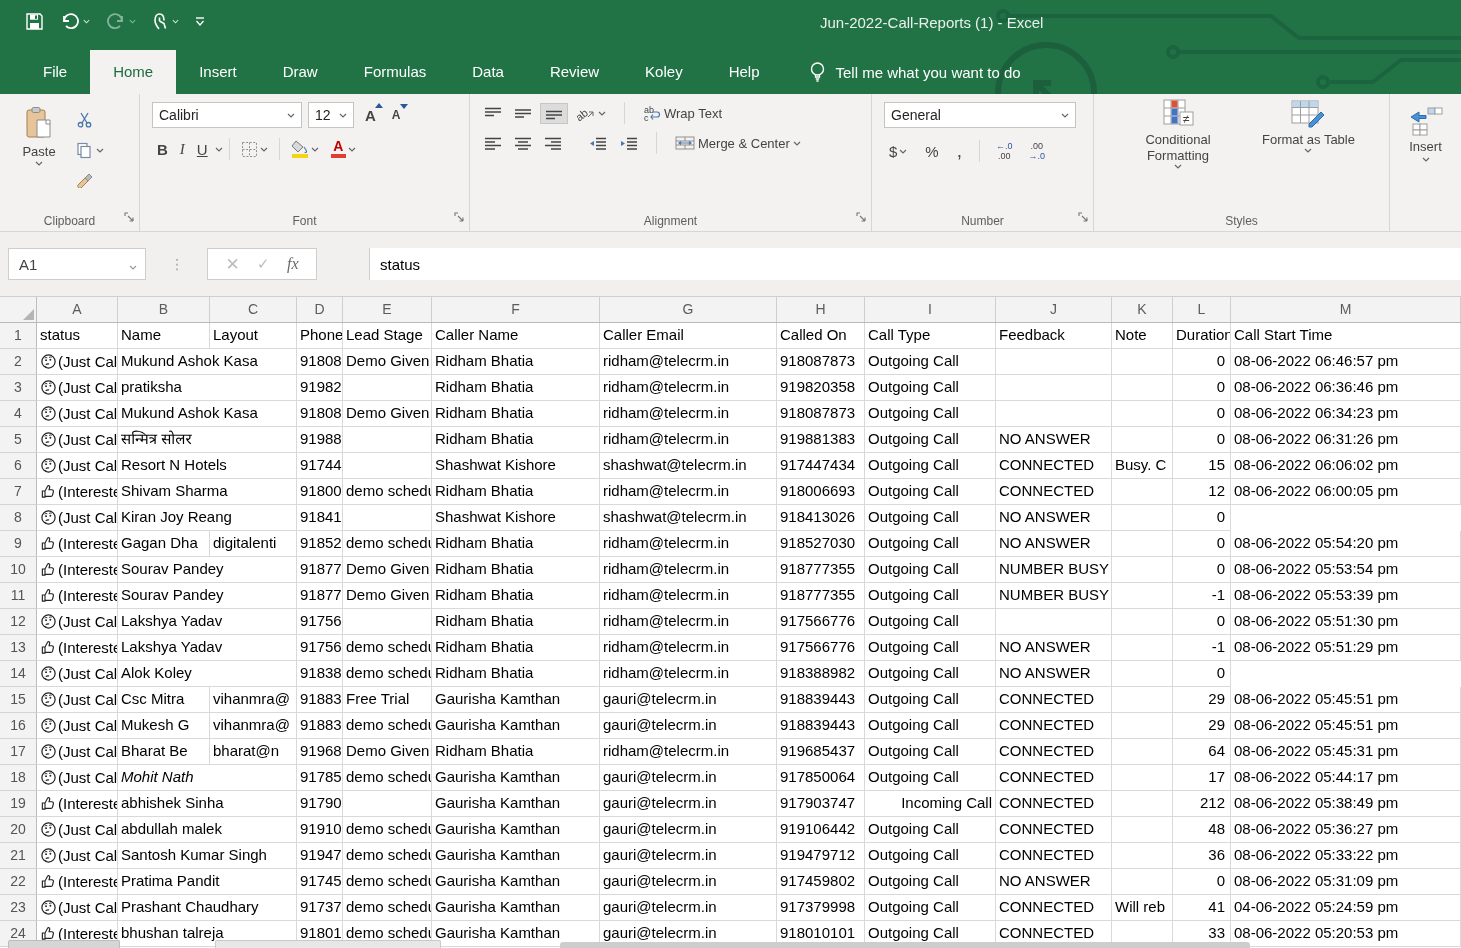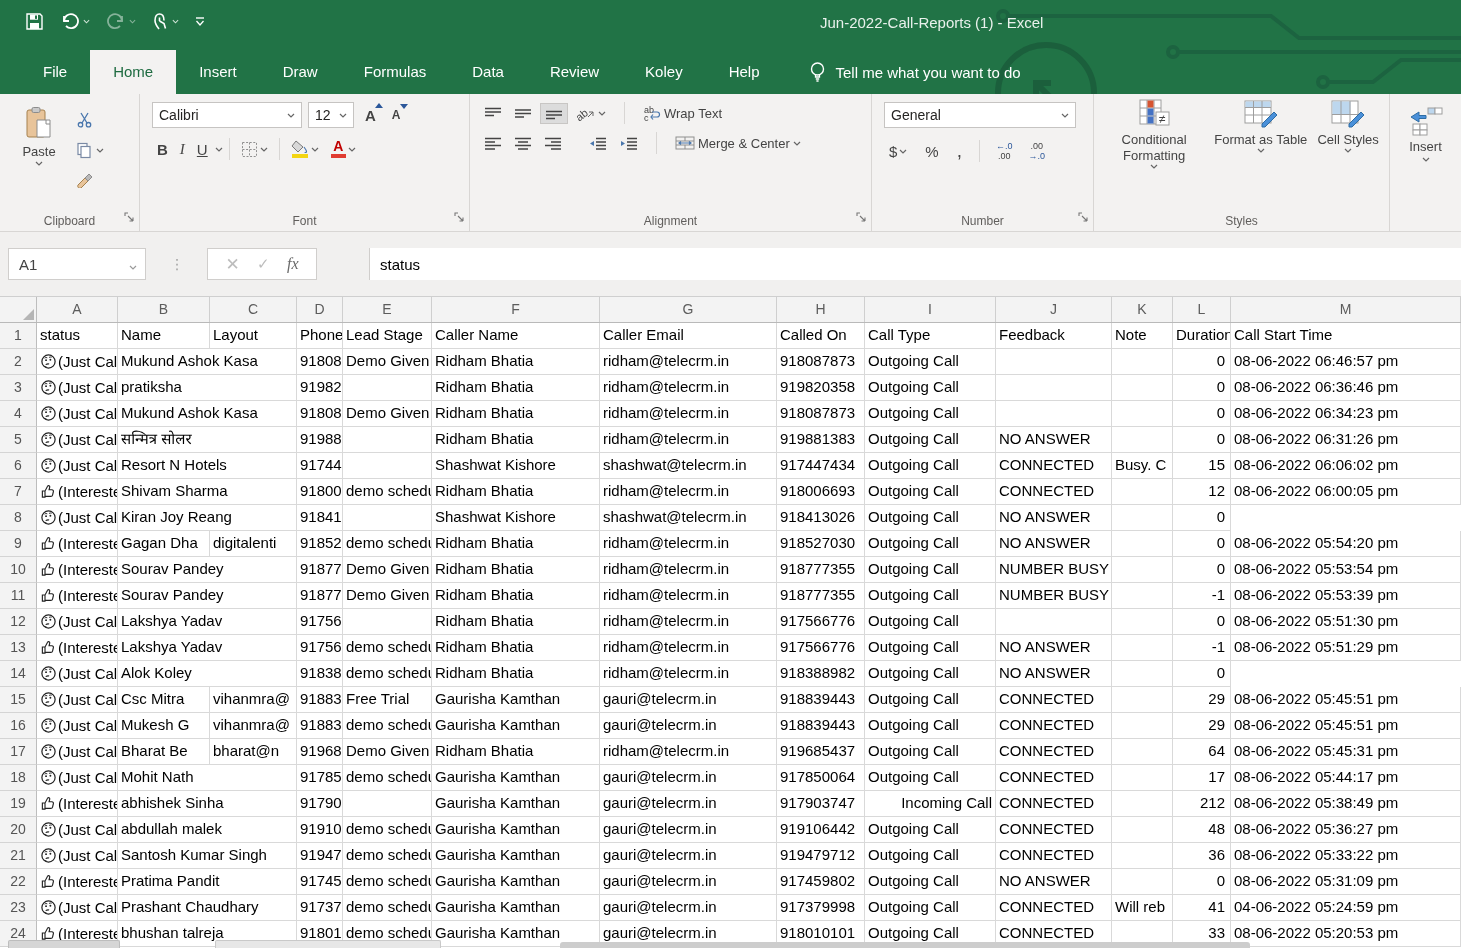--- a/index.html
+++ b/index.html
@@ -421,32 +421,20 @@
             <rect x="1" y="3" width="26" height="22" fill="#fff" stroke="#9e9e9e"></rect>
             <rect x="1.5" y="3.5" width="25" height="6" fill="#bdd7ee"></rect>
             <path d="M1 9.5h26M1 17h26M9.5 3v22M18 3v22" stroke="#9e9e9e"></path>
             <path d="M18 26L30 14l3 3-12 12h-3z" fill="#4a90d9" stroke="#2e6da4"></path>
           </svg>
         <span>Format as Table</span>
         <svg class="chev" width="8" height="5" viewBox="0 0 8 5">
             <path d="M1 1l3 3 3-3" fill="none" stroke="#666" stroke-width="1.2"></path>
           </svg>
       </div>
-      <div class="stbtn">
-        <svg width="34" height="30" viewBox="0 0 34 30">
-            <rect x="1" y="3" width="26" height="22" fill="#fff" stroke="#9e9e9e"></rect>
-            <rect x="1.5" y="3.5" width="18" height="13" fill="#bdd7ee"></rect>
-            <path d="M1 16.5h26M10 3v22M19 3v22" stroke="#9e9e9e"></path>
-            <path d="M18 26L30 14l3 3-12 12h-3z" fill="#4a90d9" stroke="#2e6da4"></path>
-          </svg>
-        <span>Cell Styles</span>
-        <svg class="chev" width="8" height="5" viewBox="0 0 8 5">
-            <path d="M1 1l3 3 3-3" fill="none" stroke="#666" stroke-width="1.2"></path>
-          </svg>
-      </div>
       <div class="glabel">Styles</div>
     </div>
 
     <div class="group g-cells" style="border-right:none">
       <div class="cellsbtn">
         <svg width="34" height="32" viewBox="0 0 34 32">
             <path d="M10 8L2 13l8 5v-3.5h7v-3h-7z" fill="#4a90d9" stroke="#2e6da4"></path>
             <rect x="19" y="4" width="7" height="6" fill="#bdd7ee" stroke="#9e9e9e"></rect>
             <rect x="26" y="4" width="7" height="6" fill="#fff" stroke="#9e9e9e"></rect>
             <rect x="4" y="20" width="7" height="6" fill="#fff" stroke="#9e9e9e"></rect>
@@ -931,21 +919,21 @@
                 <circle cx="9" cy="9" r="7" fill="none" stroke="#222" stroke-width="1.3"></circle>
                 <circle cx="6.4" cy="7.6" r="1" fill="#222"></circle>
                 <circle cx="11" cy="7.1" r="1" fill="#222"></circle>
                 <path d="M4.8 5.4q1.4-1.1 2.9-.3M9.5 4.7q1.3-.9 2.7-.1" fill="none" stroke="#222"></path>
                 <path d="M6 12.3q1.9-1.1 3.7-.6" fill="none" stroke="#222" stroke-width="1.2"></path>
                 <path d="M4.3 13.4q.9 1.6 2.6 1.3" fill="none" stroke="#222"></path>
               </svg>
             </span>
             <span>(Just Called</span>
           </div>
-          <div class="cell" style="width: 179px;">Mohit Nath</div>
+          <div class="cell" style="width: 179px; font-style: italic;">Mohit Nath</div>
           <div class="cell" style="width: 46px;">917850064</div>
           <div class="cell" style="width: 89px;">demo schedule</div>
           <div class="cell" style="width: 168px;">Gaurisha Kamthan</div>
           <div class="cell" style="width: 177px;">gauri@telecrm.in</div>
           <div class="cell" style="width: 88px;">917850064</div>
           <div class="cell" style="width: 131px;">Outgoing Call</div>
           <div class="cell" style="width: 116px;">CONNECTED</div>
           <div class="cell" style="width: 61px;"></div>
           <div class="cell num" style="width: 58px;">17</div>
           <div class="cell" style="width: 230px;">08-06-2022 05:44:17 pm</div>

